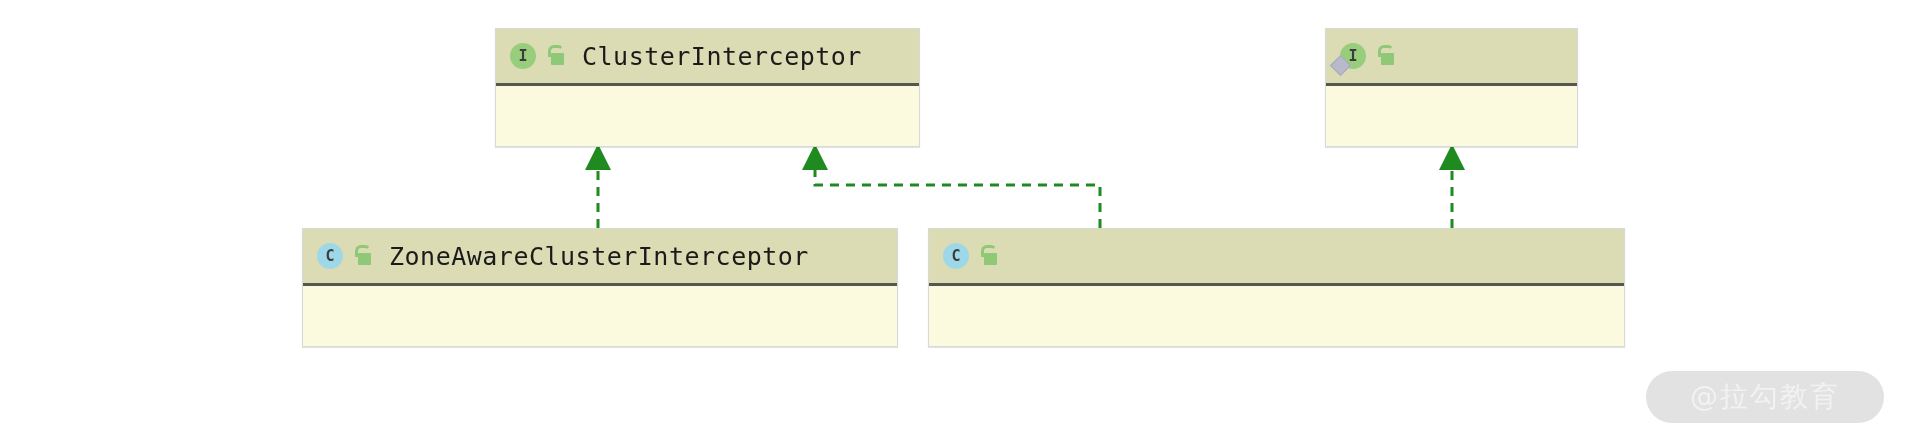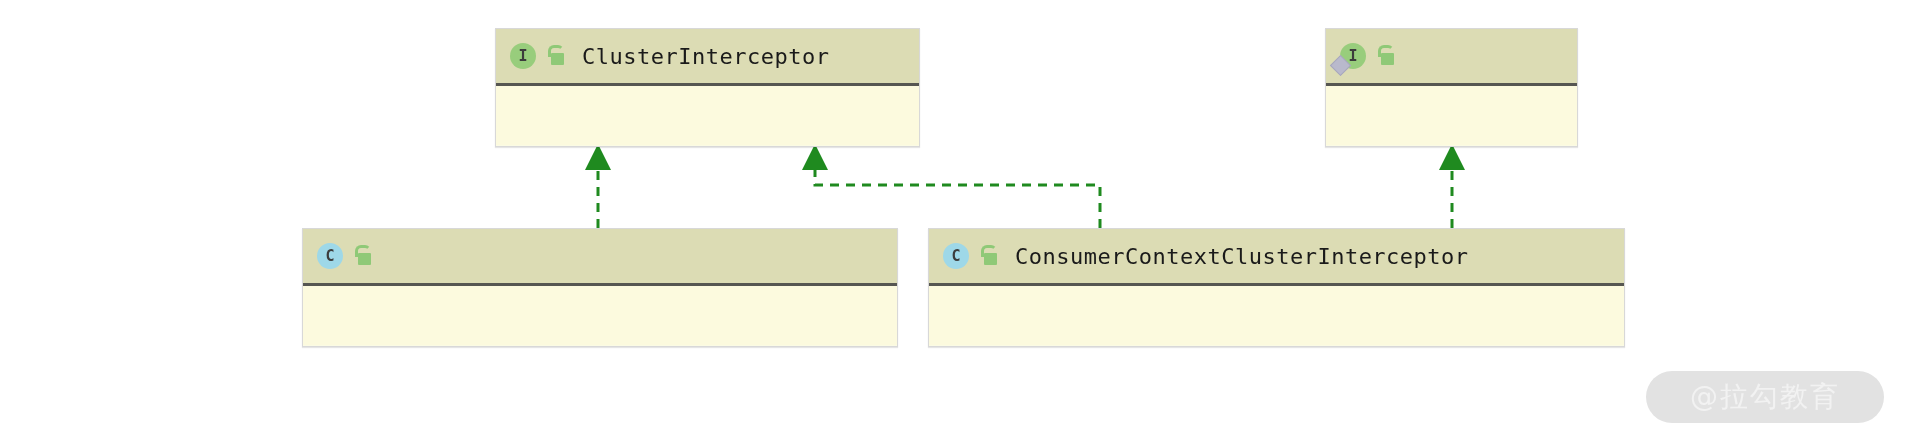--- a/index.html
+++ b/index.html
@@ -35,21 +35,21 @@
     height: 57px;
     padding-left: 14px;
   }
   .uml-body {
     box-sizing: border-box;
     background: #fcfade;
     height: 59px;
   }
   .uml-title {
     font-family: "DejaVu Sans Mono", "Liberation Mono", monospace;
-    font-size: 22px;
+    font-size: 25px;
     color: #1a1a1a;
     letter-spacing: 0.5px;
     white-space: nowrap;
     margin-left: 17px;
   }
 
   
   .badge {
     position: relative;
     width: 26px;
@@ -188,32 +188,32 @@
     <div class="uml-body"></div>
   </div>
 
   <div class="uml-node" style="left:302px; top:228px; width:596px; height:119px;">
     <div class="uml-header">
       <span class="badge badge-class">C</span>
       <span class="lock-icon">
         <span class="shackle"></span>
           <span class="lockbody"></span>
       </span>
+      <span class="uml-title">ZoneAwareClusterInterceptor</span>
     </div>
     <div class="uml-body"></div>
   </div>
 
   <div class="uml-node" style="left:928px; top:228px; width:697px; height:119px;">
     <div class="uml-header">
       <span class="badge badge-class">C</span>
       <span class="lock-icon">
         <span class="shackle"></span>
           <span class="lockbody"></span>
       </span>
-      <span class="uml-title">ConsumerContextClusterInterceptor</span>
     </div>
     <div class="uml-body"></div>
   </div>
 
   <div id="watermark">
     <span class="wm-text">@拉勾教育</span>
   </div>
 
 </div>
 

